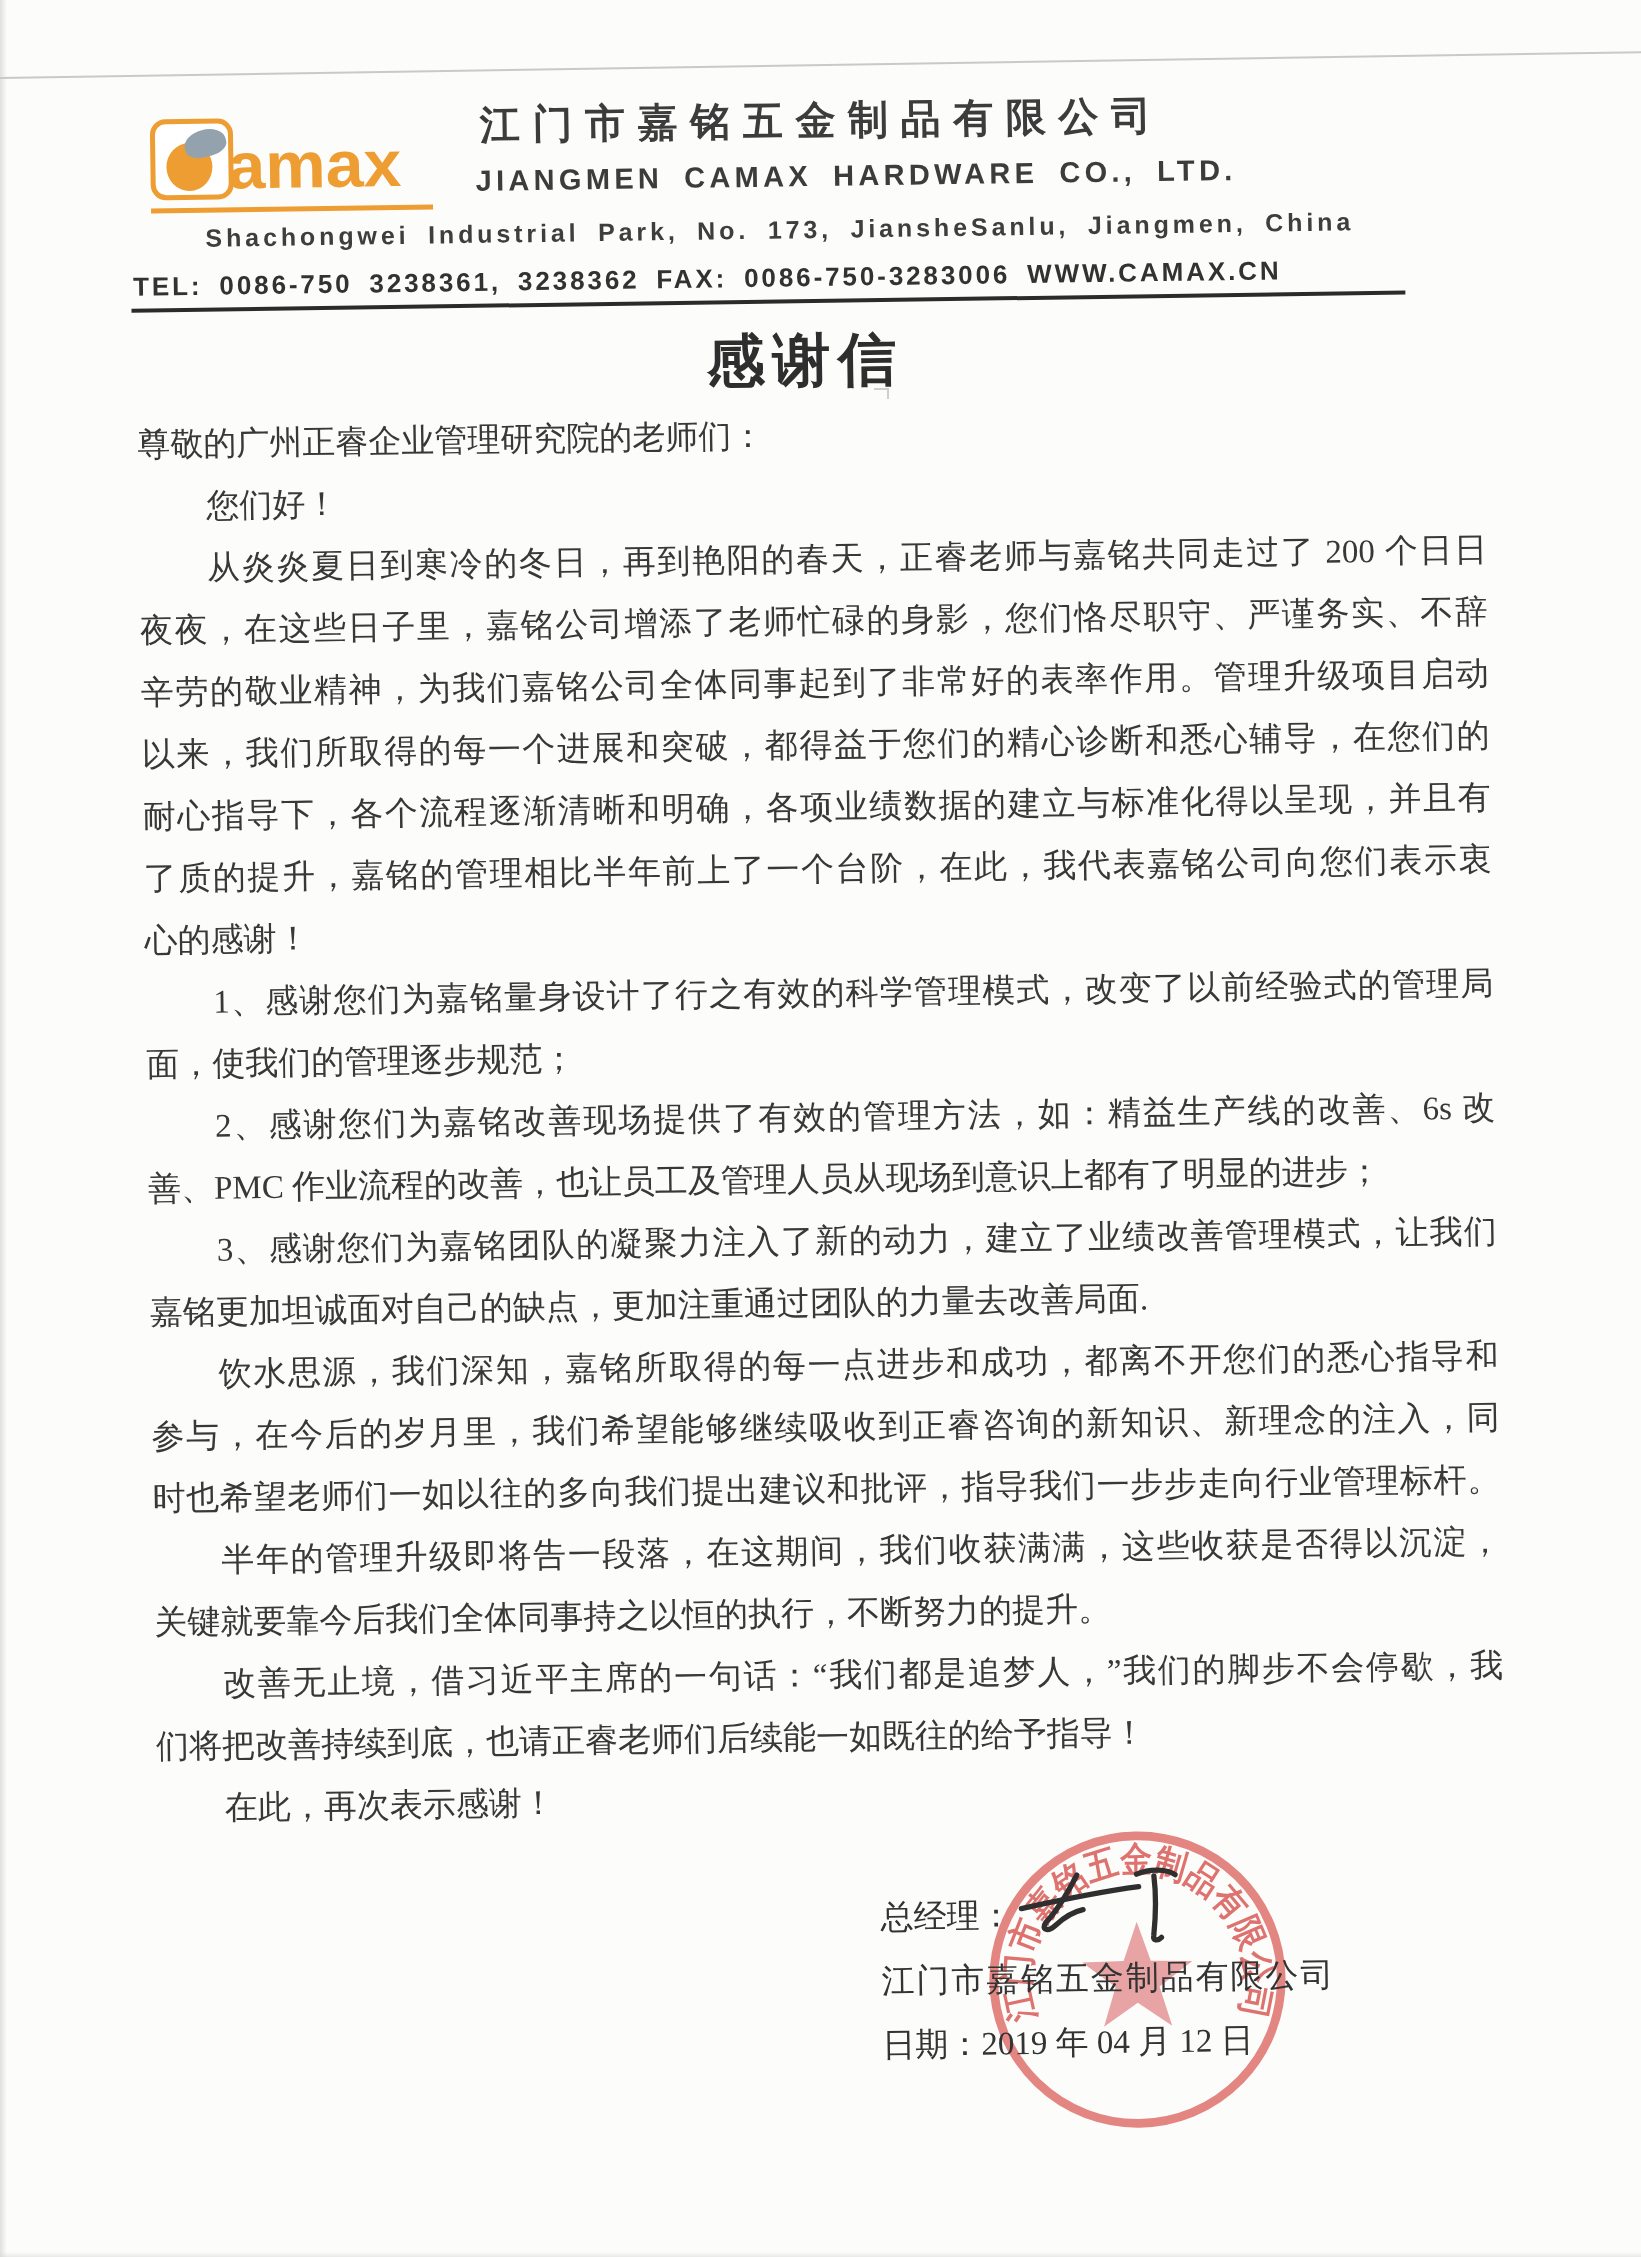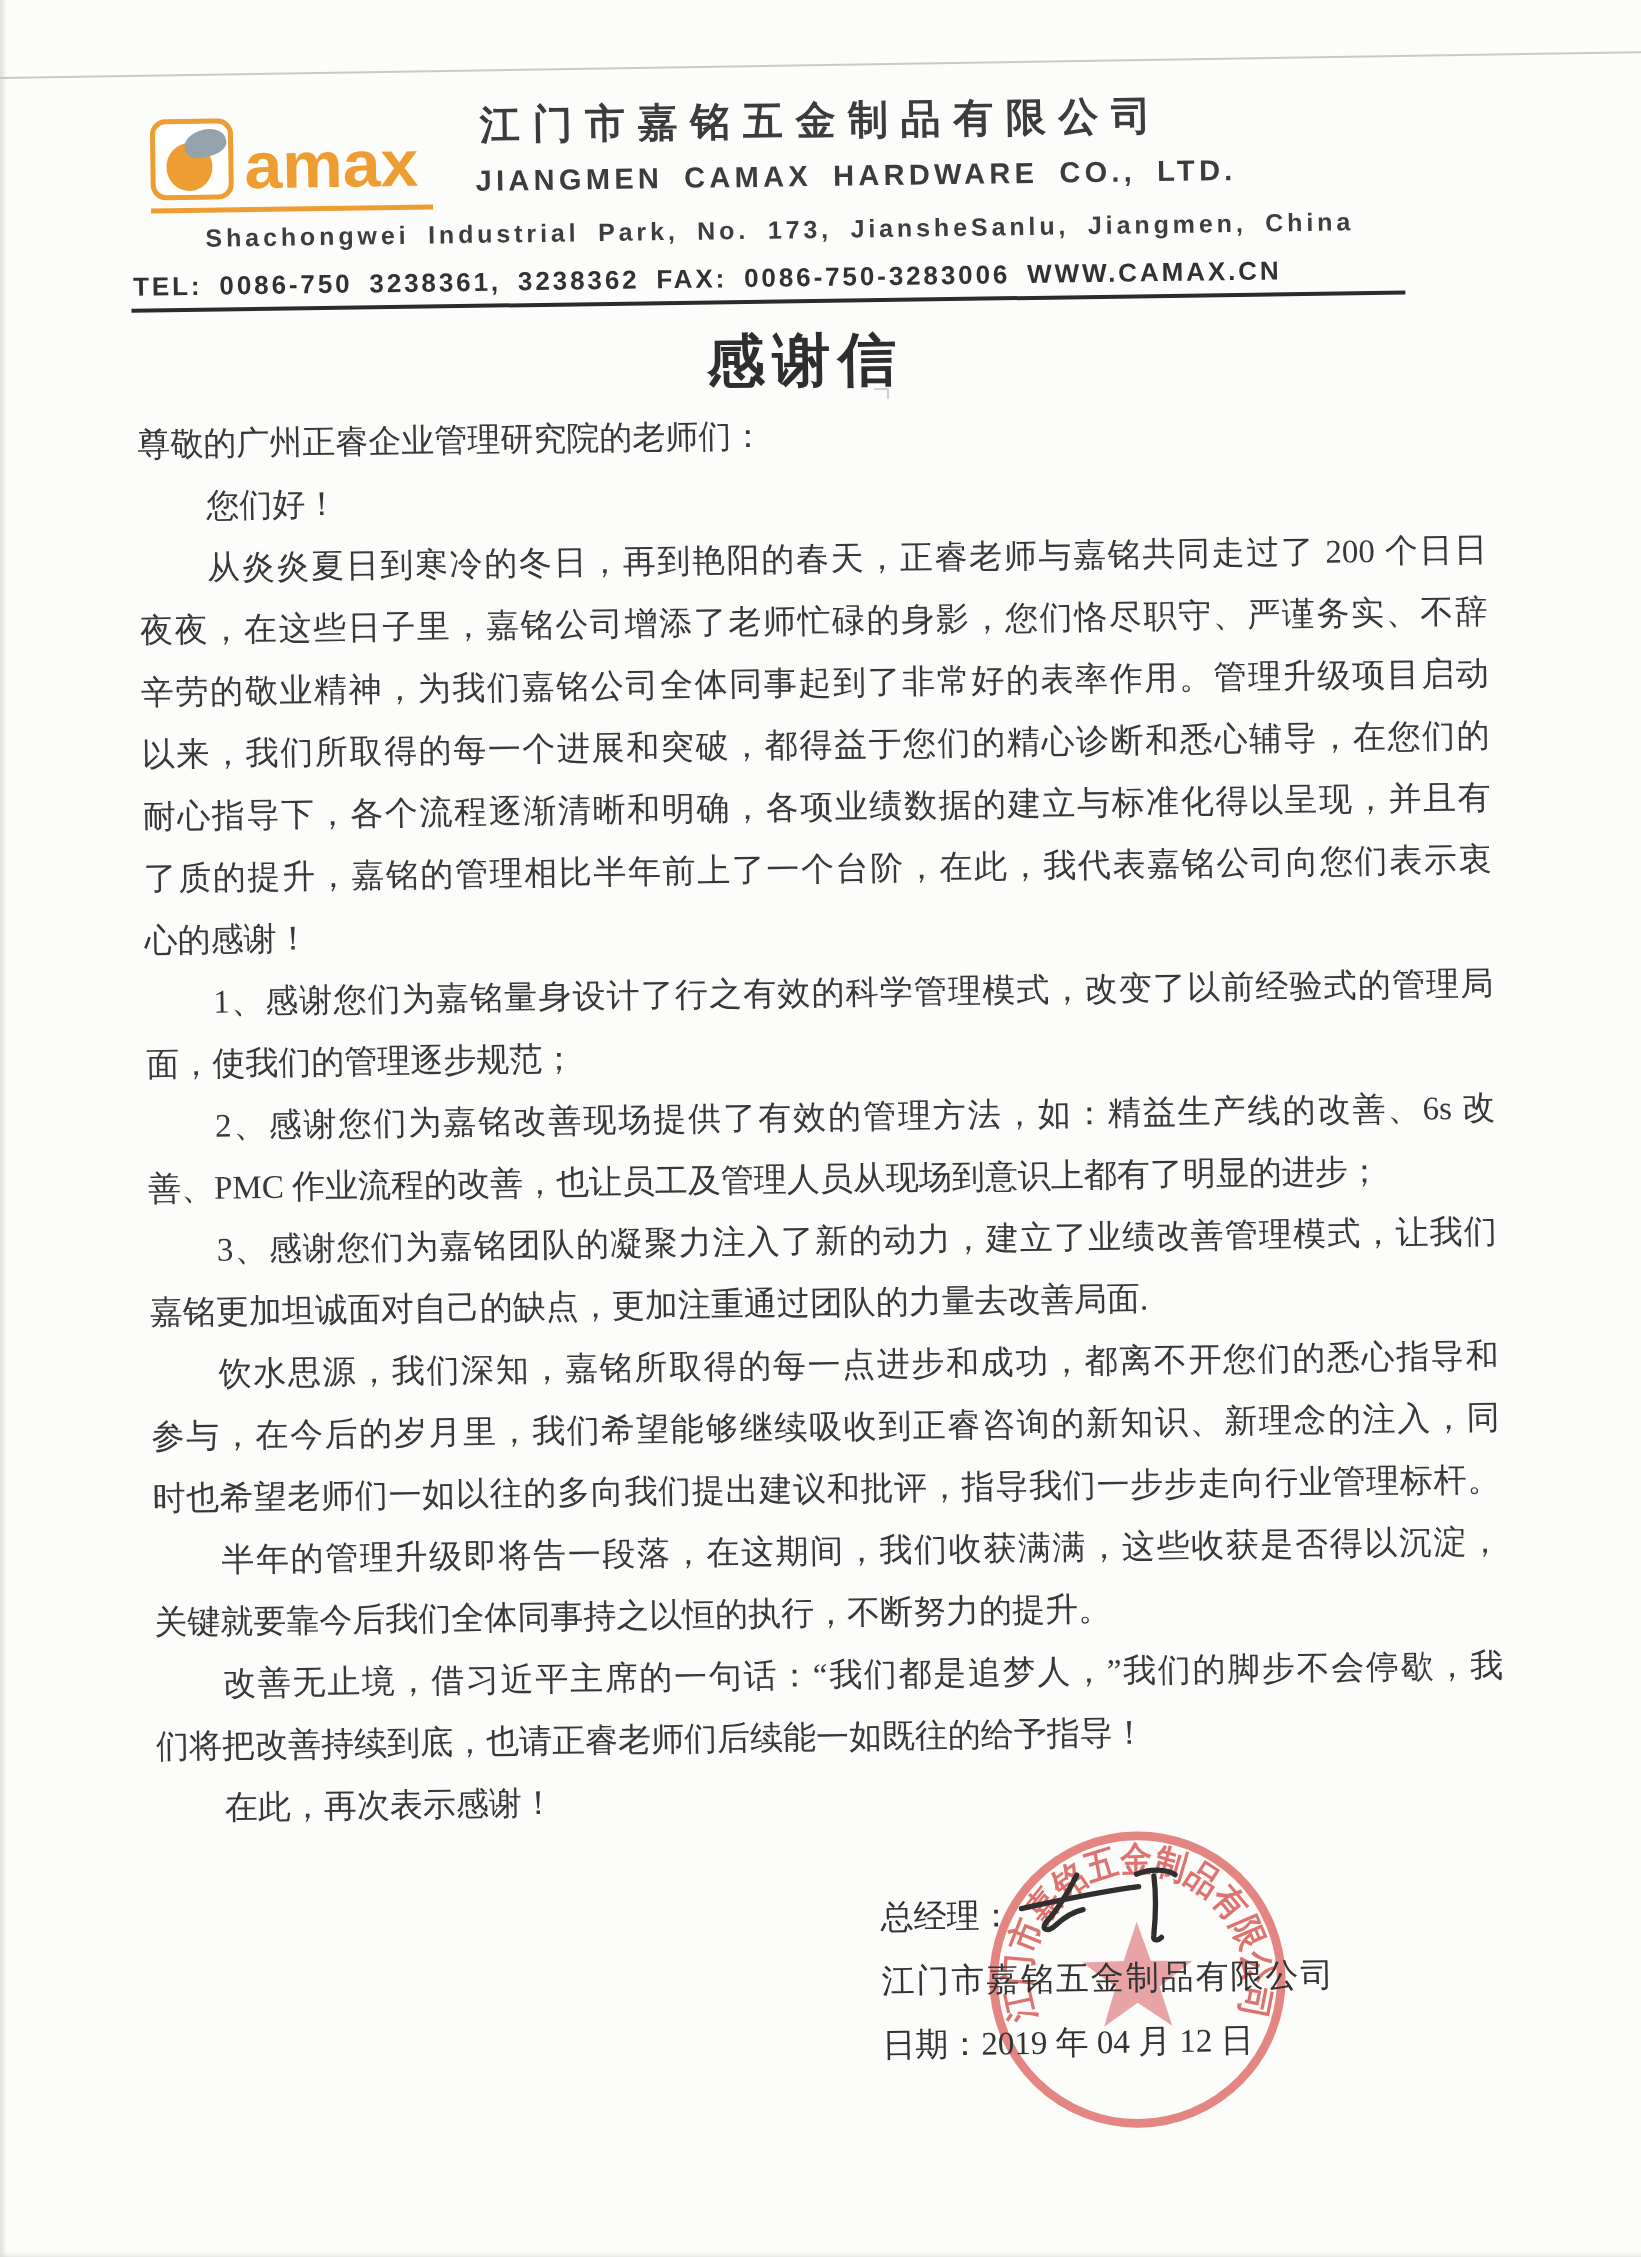--- a/index.html
+++ b/index.html
@@ -22,21 +22,21 @@
 
   
   .logo { position:absolute; left:164px; top:110px; width:282px; height:97px; }
   .logo-badge { position:absolute; left:0; top:0; width:83px; height:81px;
                 border:5.8px solid #EE9D33; border-radius:15.4px; background:#fff; overflow:hidden; }
   .logo-sun { position:absolute; left:10.6px; top:19.3px; width:46px; height:48px;
               background:#EE9D33; border-radius:50%; }
   .logo-swoosh { position:absolute; left:29px; top:5.8px; width:42px; height:27px;
               background:#93A2AC; border-radius:50% 50% 40% 40%; transform:rotate(-14deg); }
   .logo-text { position:absolute; left:77px; top:7.7px; font-family:"Liberation Sans","DejaVu Sans",sans-serif;
-              font-weight:bold; font-size:68px; letter-spacing:0px; color:#EE9D33; transform:scaleY(.96);margin-left:17px; }
+              font-weight:bold; font-size:68px; letter-spacing:0px; color:#EE9D33; transform:scaleY(.96); }
   .logo-underline { position:absolute; left:0; top:89px; width:282px; height:4.8px; background:#EE9D33; }
 
   .company-cn { position:absolute; left:494px; top:93px; font-family:"Liberation Sans","DejaVu Sans",sans-serif;
               font-weight:bold; font-size:40px; letter-spacing:12.6px; color:#3c3c3c; white-space:nowrap; }
   .company-en { position:absolute; left:489px; top:160px; font-family:"Liberation Sans","DejaVu Sans",sans-serif;
               font-weight:bold; font-size:29px; letter-spacing:4.3px; word-spacing:8.7px; color:#3c3c3c; white-space:nowrap; }
   .address    { position:absolute; left:218px; top:215px; font-family:"Liberation Sans","DejaVu Sans",sans-serif;
               font-weight:bold; font-size:25px; letter-spacing:3.9px; word-spacing:7.7px; color:#3e3e3e; white-space:nowrap; }
   .contact    { position:absolute; left:145px; top:262px; font-family:"Liberation Sans","DejaVu Sans",sans-serif;
               font-weight:bold; font-size:26px; letter-spacing:2.9px; word-spacing:6.8px; color:#323232; white-space:nowrap; }

